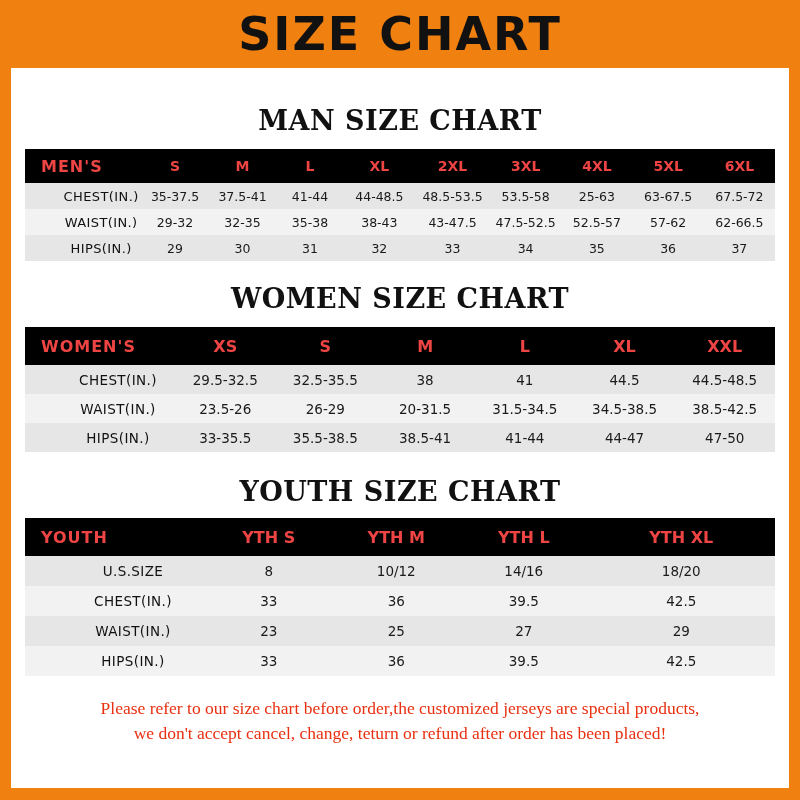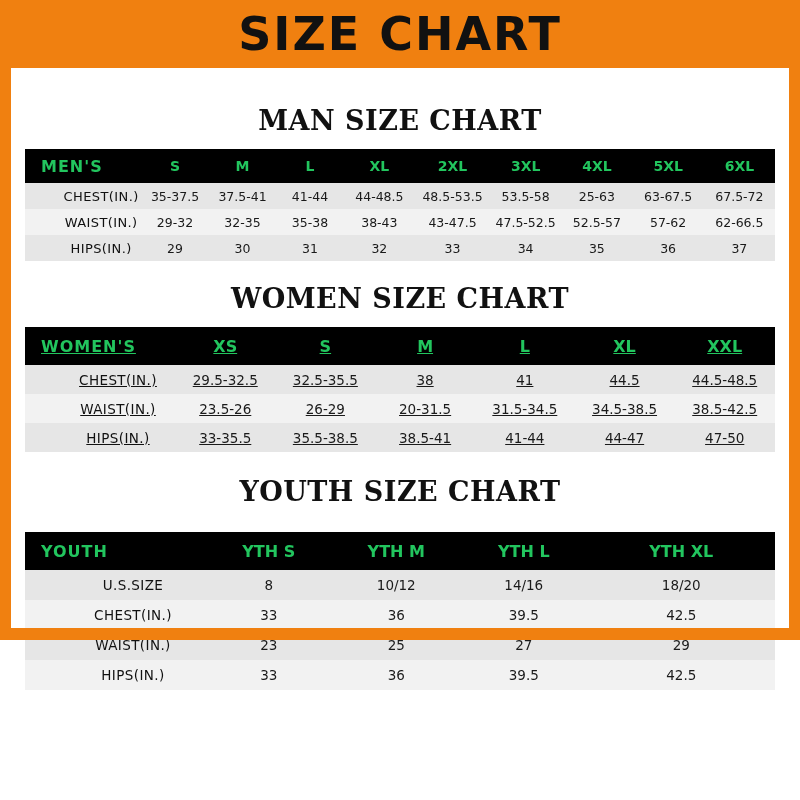--- a/index.html
+++ b/index.html
@@ -9,21 +9,21 @@
   body {
     width: 800px;
     height: 800px;
     background: #ffffff;
     font-family: "Liberation Sans", sans-serif;
     overflow: hidden;
   }
   .page {
     position: relative;
     width: 800px;
-    height: 640px;
+    height: 800px;
     background: #ffffff;
     border-left: 11px solid #f08010;
     border-right: 11px solid #f08010;
     box-sizing: border-box;
   }
   .banner {
     background: #f08010;
     height: 68px;
     display: flex;
     align-items: center;
@@ -45,40 +45,40 @@
   .section-title {
     text-align: center;
     font-family: "DejaVu Serif", serif;
     font-weight: bold;
     font-size: 27px;
     color: #111111;
     letter-spacing: 0.5px;
   }
   .t-man { margin-top: 37px; margin-bottom: 13px; }
   .t-women { margin-top: 22px; margin-bottom: 13px; }
-  .t-youth { margin-top: 24px; margin-bottom: 25px; }
+  .t-youth { margin-top: 24px; margin-bottom: 11px; }
 
   table.size {
     width: 100%;
     border-collapse: collapse;
     table-layout: fixed;
   }
   table.size th,
   table.size td {
     text-align: center;
     font-family: "DejaVu Sans", sans-serif;
     font-size: 12.5px;
     color: #1a1a1a;
     padding: 0;
     height: 26px;
     vertical-align: middle;
   }
   table.size thead th {
     background: #000000;
-    color: #22c55e;
+    color: #ef4444;
     font-weight: bold;
     font-size: 14px;
     height: 34px;
   }
   table.size thead th.corner {
     text-align: left;
     padding-left: 16px;
     letter-spacing: 1px;
     font-size: 16px;
   }
@@ -87,21 +87,21 @@
   table.size tbody td.rowlabel {
     font-size: 13px;
     letter-spacing: 0.4px;
     color: #111111;
     text-align: center;
     padding-left: 36px;
   }
   .men thead th.corner { font-size: 17px; }
   .women thead th.corner { font-size: 17px; }
   .youth thead th.corner { font-size: 17px; }
-  .women table.size th, .women table.size td { height: 29px; text-decoration: underline; }
+  .women table.size th, .women table.size td { height: 29px; }
   .women table.size thead th { height: 38px; font-size: 16px; }
   .youth table.size th, .youth table.size td { height: 30px; }
   .youth table.size thead th { height: 38px; font-size: 16px; }
   .women table.size tbody td { font-size: 13.5px; }
   .youth table.size tbody td { font-size: 13.5px; }
 
   .note {
     margin-top: 20px;
     padding: 0 10px;
     text-align: center;
@@ -301,17 +301,21 @@
             <td class="rowlabel">HIPS(IN.)</td>
             <td>33</td>
             <td>36</td>
             <td>39.5</td>
             <td>42.5</td>
           </tr>
         </tbody>
       </table>
     </div>
 
+    <div class="note">
+      <span class="line">Please refer to our size chart before order,the customized jerseys are special products,</span>
+      <span class="line">we don't accept cancel, change, teturn or refund after order has been placed!</span>
+    </div>
 
   </div>
 
   <div class="bottom-bar"></div>
 </div>
 
 </body></html>

